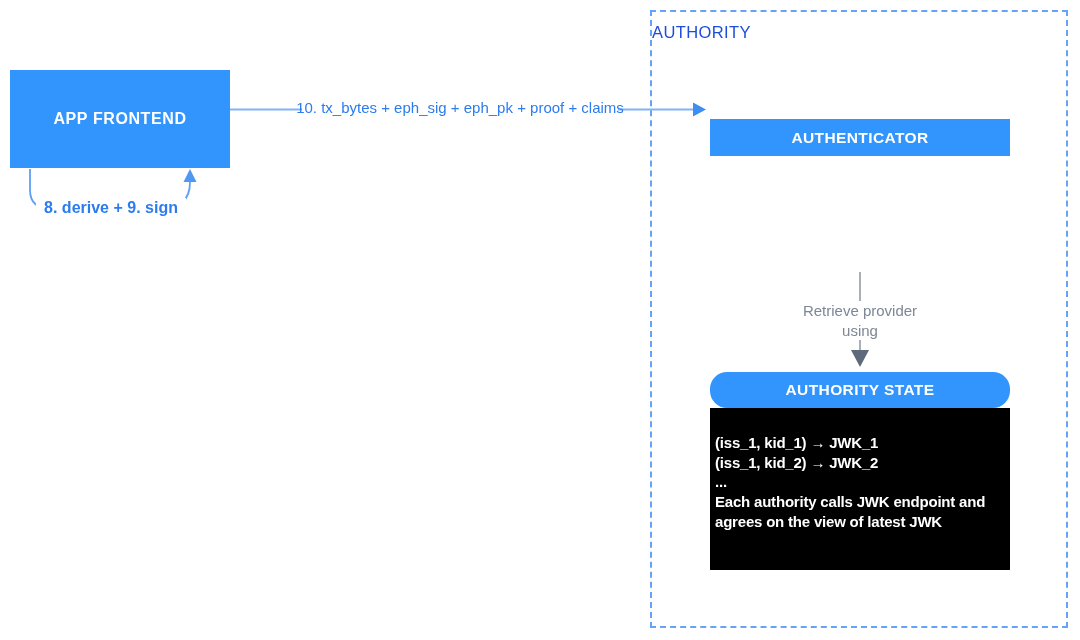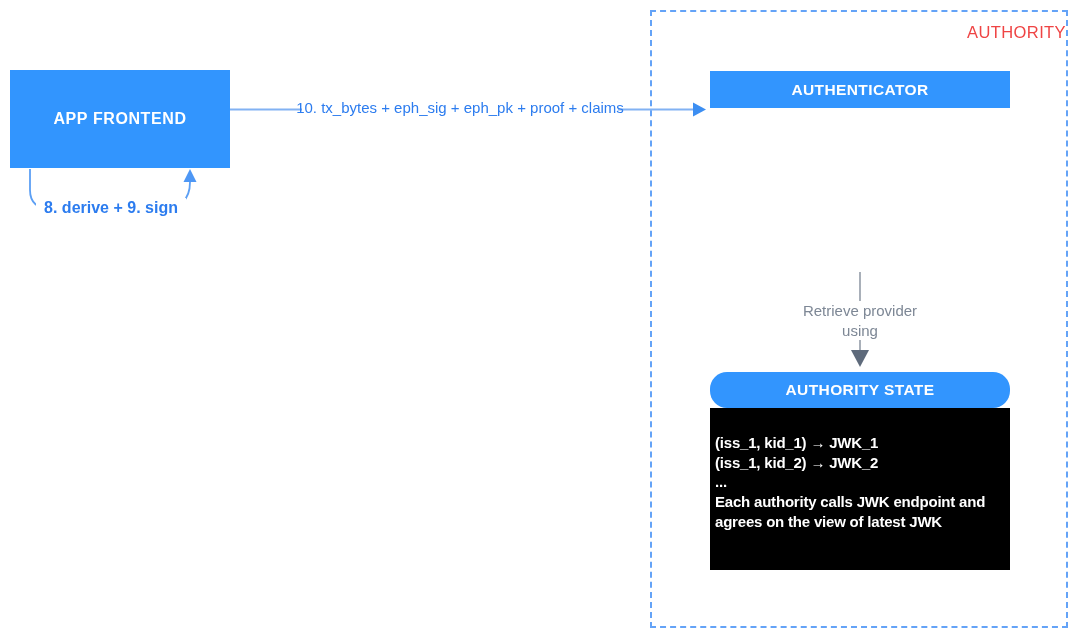--- a/index.html
+++ b/index.html
@@ -75,22 +75,22 @@
     position: absolute;
     left: 650px;
     top: 10px;
     width: 418px;
     height: 618px;
     box-sizing: border-box;
     border: 2px dashed #64A3F7;
   }
   .authority-title {
     margin-top: 11px;
-    text-align: right;
-    color: #ef4444;
+    text-align: left;
+    color: #1d4ed8;
     font-size: 16.5px;
     font-weight: 500;
     letter-spacing: 0.4px;
   }
 
   .node {
     position: absolute;
     left: 710px;
     width: 300px;
   }
@@ -111,21 +111,21 @@
     line-height: 19.7px;
     font-weight: 600;
     letter-spacing: -0.2px;
     white-space: pre-line;
     padding: 25px 5px 10px 5px;
     box-sizing: border-box;
     height: 162px;
     overflow: hidden;
   }
   .authenticator { top: 71px; }
-  .authenticator .node-header { height: 37px; }
+  .authenticator .node-header { height: 37px; margin-top: 48px; }
   .authority-state { top: 372px; }
   .authority-state .node-header { height: 36px; border-radius: 17px; }
 
   .retrieve-label {
     position: absolute;
     left: 785px;
     top: 301px;
     width: 150px;
     text-align: center;
     color: #7D8795;

